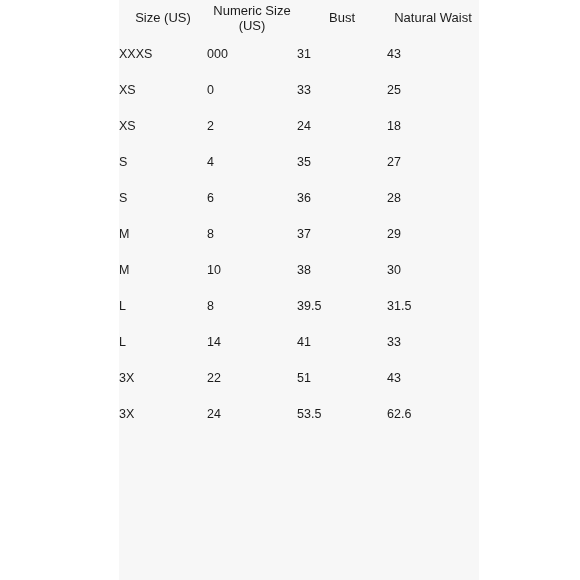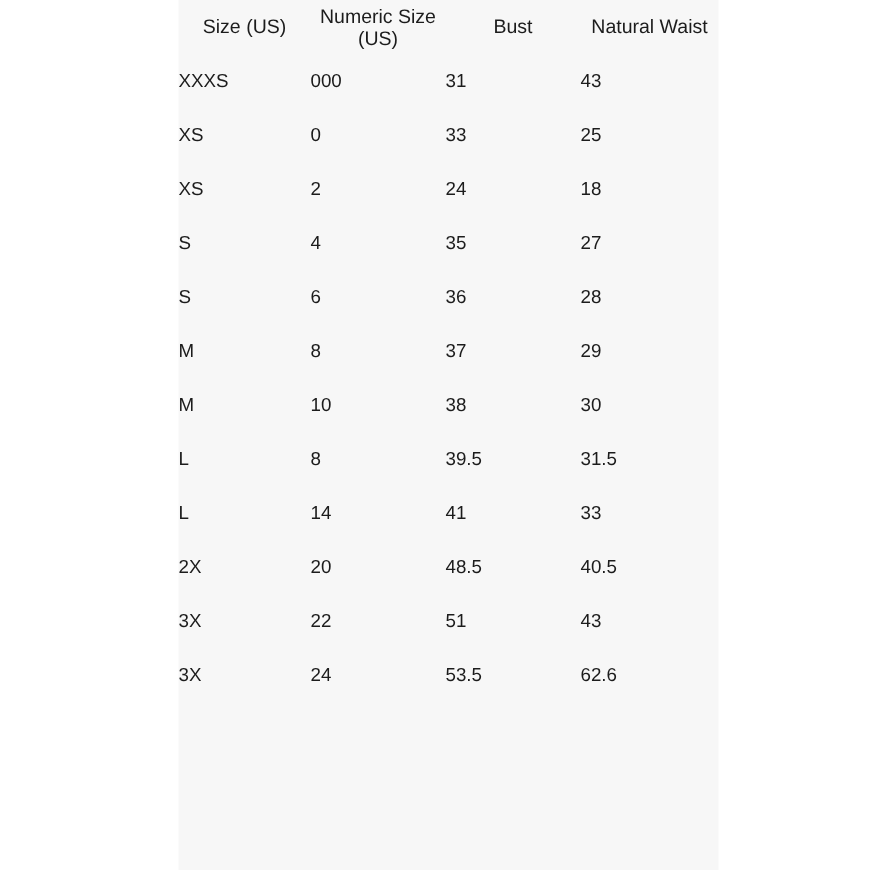--- a/index.html
+++ b/index.html
@@ -148,26 +148,20 @@
             <td>39.5</td>
             <td>31.5</td>
           </tr>
           <tr>
             <td>L</td>
             <td>14</td>
             <td>41</td>
             <td>33</td>
           </tr>
           <tr>
-            <td>2X</td>
-            <td>20</td>
-            <td>48.5</td>
-            <td>40.5</td>
-          </tr>
-          <tr>
             <td>3X</td>
             <td>22</td>
             <td>51</td>
             <td>43</td>
           </tr>
           <tr>
             <td>3X</td>
             <td>24</td>
             <td>53.5</td>
             <td>62.6</td>

